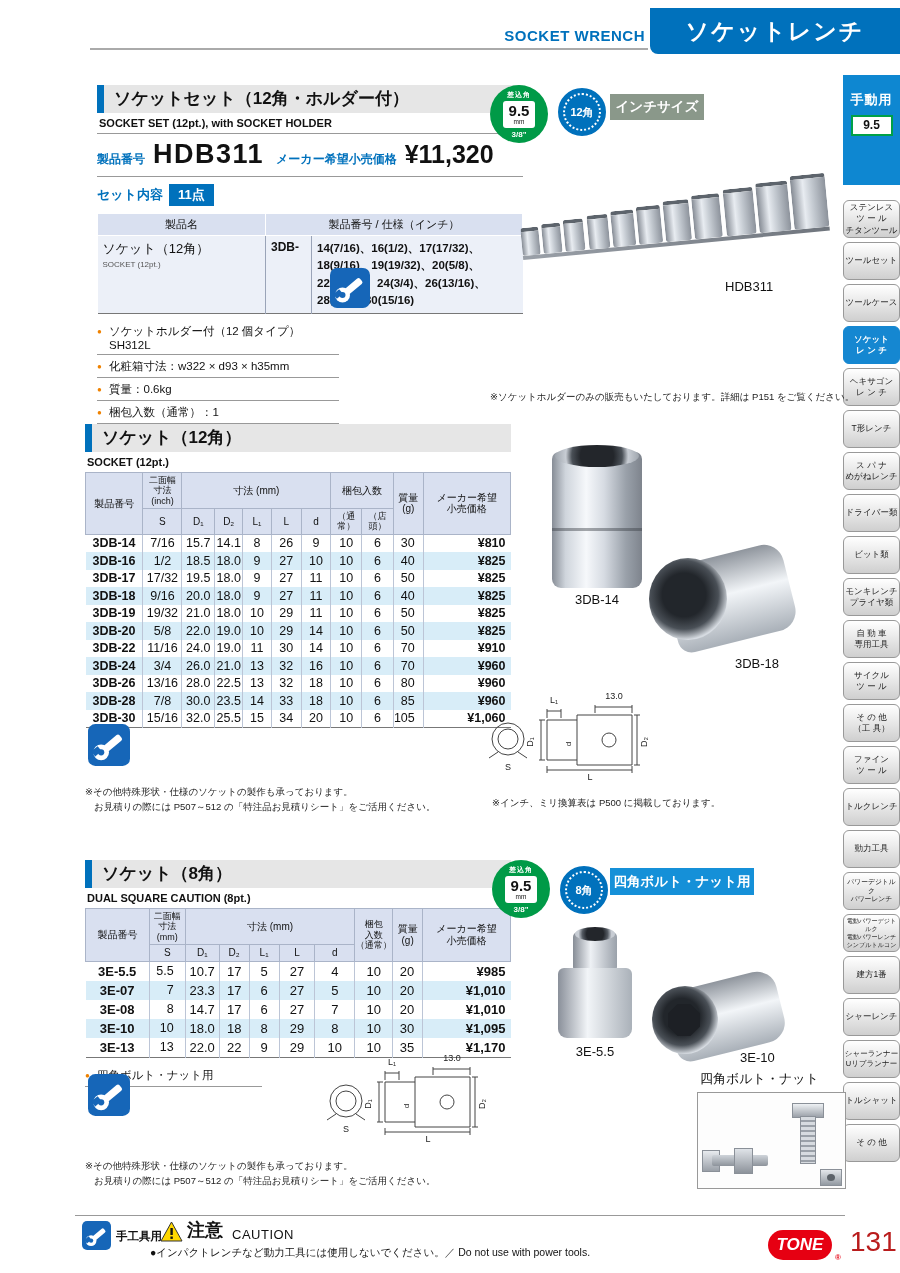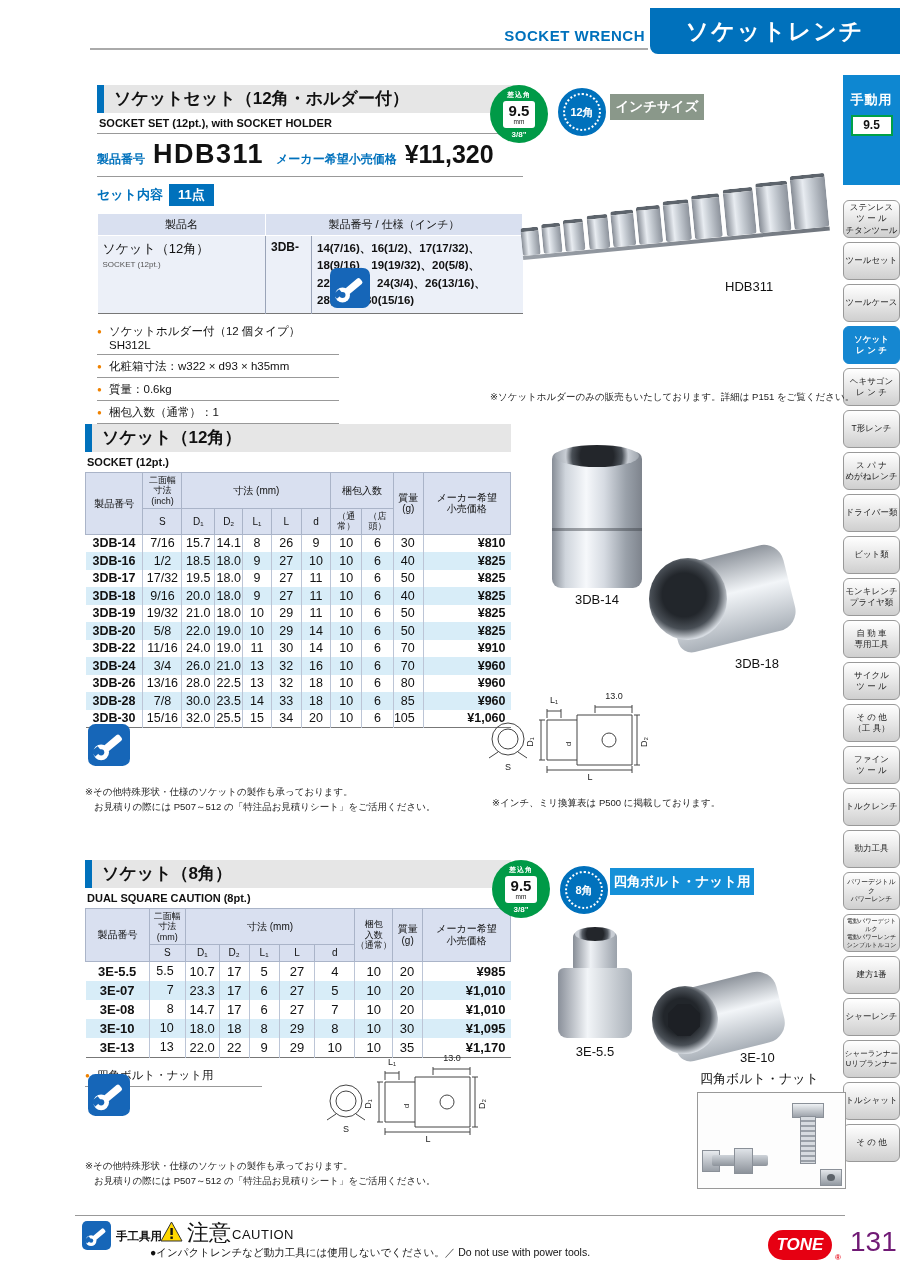--- a/index.html
+++ b/index.html
@@ -18,21 +18,21 @@
   .side-top{position:absolute;left:843px;top:75px;width:57px;height:110px;background:#0E87D1;text-align:center;}
   .side-top-label{color:#fff;font-weight:bold;font-size:13px;margin-top:16px;letter-spacing:1px;}
   .side-size{margin:6px auto 0;width:38px;height:17px;background:#fff;border:2px solid #00A047;
              font-weight:bold;font-size:12px;line-height:17px;text-align:center;}
   .side-tabs{position:absolute;left:843px;top:200px;width:57px;}
   .tab{height:38px;margin-bottom:4px;background:linear-gradient(180deg,#ffffff,#ececec 40%,#cfcfcf);
        border:1px solid #999;border-radius:6px;display:flex;align-items:center;justify-content:center;
        text-align:center;white-space:pre-line;line-height:1.3;color:#222;font-size:8.5px;box-sizing:border-box;}
   .tab.active{background:#1587D1;color:#fff;border-color:#1587D1;font-weight:bold;}
   .tab.t75{font-size:7.5px;} .tab.t7{font-size:6.8px;} .tab.t6{font-size:6.1px;}
-  .page-num{position:absolute;left:850px;top:1226px;font-size:28px;color:#701a75;}
+  .page-num{position:absolute;left:850px;top:1226px;font-size:28px;color:#b91c1c;}
 
   
   .sec{position:absolute;width:426px;}
   .sec1{left:85px;top:85px;margin-left:12px;} .sec2{left:85px;top:424px;} .sec3{left:85px;top:860px;}
   .titlebar{background:#E6E6E6;border-left:7px solid #0071BC;font-size:17px;font-weight:bold;
             padding:4px 0 4px 10px;line-height:20px;}
   .subtitle{font-size:11px;font-weight:bold;padding:4px 0 4px 2px;}
   .subtitle.rule{border-bottom:1px solid #999;}
 
   .part-row{display:flex;align-items:baseline;gap:8px;padding:5px 0 6px;border-bottom:1px solid #999;}
@@ -153,21 +153,21 @@
           background:linear-gradient(180deg,#e4e7eb,#939aa2);border:1px solid #8a9098;}
   .b-nut2::after{content:"";position:absolute;left:6px;top:4px;width:8px;height:7px;border-radius:50%;
           background:#5c6269;}
 
   .diagram{position:absolute;}
 
   
   .foot-rule{position:absolute;left:75px;top:1215px;width:770px;height:1px;background:#999;}
   .foot-handlabel{position:absolute;left:116px;top:1229px;font-size:11.5px;font-weight:bold;}
   .warn-tri{position:absolute;left:160px;top:1221px;}
-  .foot-chui{position:absolute;left:187px;top:1218px;font-size:22px;font-weight:normal;}
+  .foot-chui{position:absolute;left:187px;top:1218px;font-size:18px;font-weight:bold;}
   .foot-caution{position:absolute;left:232px;top:1227px;font-size:13px;letter-spacing:.5px;}
   .foot-note{position:absolute;left:150px;top:1246px;font-size:10.5px;}
   .tone{position:absolute;left:768px;top:1230px;width:64px;height:30px;background:#E60012;
         border-radius:15px;display:flex;align-items:center;justify-content:center;color:#fff;
         font-weight:bold;font-style:italic;font-size:17px;letter-spacing:0;}
   .tone::after{content:"®";position:absolute;right:-9px;bottom:-2px;color:#E60012;font-size:8px;font-style:normal;}
 </style>
 </head>
 <body>
 

